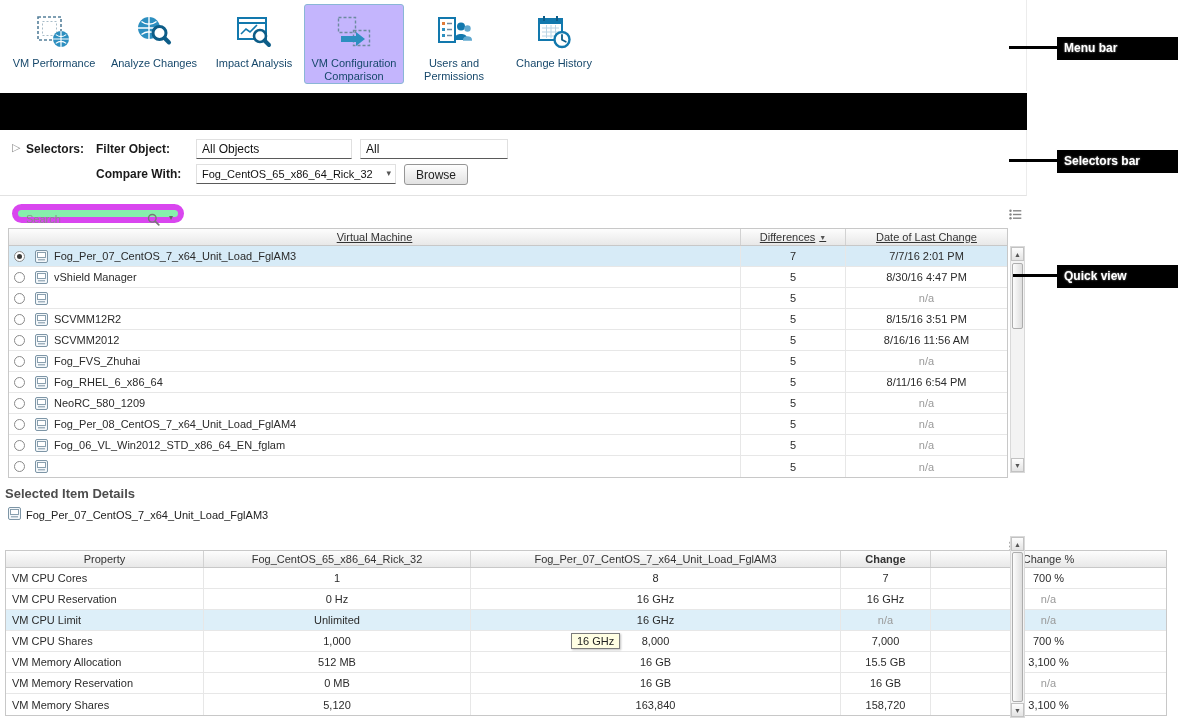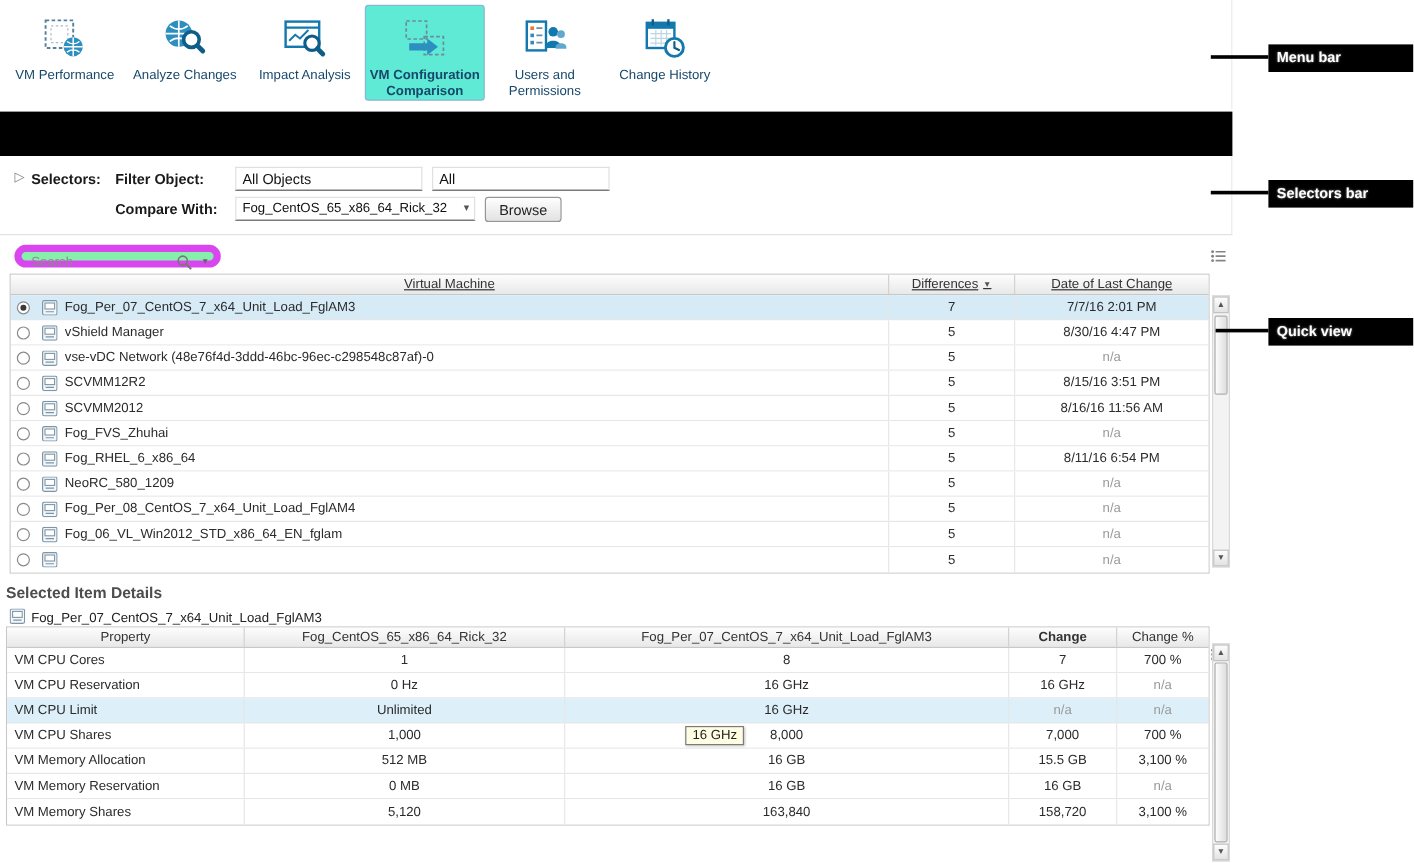--- a/index.html
+++ b/index.html
@@ -5,21 +5,21 @@
   * { margin:0; padding:0; box-sizing:border-box; }
   html,body { background:#fff; }
   body { font-family:"Liberation Sans", sans-serif; width:1178px; height:719px; }
   .stage { position:relative; width:1178px; height:719px; background:#fff; overflow:hidden; }
 
   
   .menubar { position:absolute; left:0; top:0; width:1027px; height:91px; background:#fff;
              display:flex; align-items:flex-start; padding:4px 0 0 4px; border-right:1px solid #ececec; }
   .menu-item { width:100px; min-height:80px; display:flex; flex-direction:column; align-items:center;
                padding-top:5px; border:1px solid transparent; border-radius:3px; cursor:pointer; }
-  .menu-item.selected { background:#5eead4; border-color:#8ab6d6;font-weight:bold; }
+  .menu-item.selected { background:#c4b5fd; border-color:#8ab6d6; }
   .micon { height:44px; display:flex; align-items:center; justify-content:center; }
   .mlabel { font-size:11px; line-height:13px; color:#17486b; text-align:center; margin-top:3px; max-width:92px; }
 
   
   .blackbar { position:absolute; left:0; top:93px; width:1027px; height:37px; background:#000; }
 
   
   .selectorsbar { position:absolute; left:0; top:130px; width:1027px; height:66px;
                   border-bottom:1px solid #e2e2e2; border-right:1px solid #ececec; background:#fff; }
   .expander { position:absolute; left:12px; top:11px; font-size:11px; color:#8a8a8a; cursor:pointer; }
@@ -84,21 +84,21 @@
               border:1px solid #adadad; border-radius:2px; cursor:grab; }
   .qv-sb .sb-thumb { top:16px; height:66px; }
   .d-sb  .sb-thumb { top:15px; height:150px; }
 
   
   .details { position:absolute; left:0; top:484px; width:1027px; height:235px; }
   .d-title { position:absolute; left:5px; top:2px; font-size:13px; font-weight:bold; color:#4d4d4d; }
   .d-item-icon { position:absolute; left:8px; top:23px; display:flex; }
   .d-item-name { position:absolute; left:26px; top:25px; font-size:11px; color:#222; }
   .d-cust { left:1009px; top:54px; }
-  .d-table { position:absolute; left:5px; top:38px; width:1003px; border:1px solid #c8c8c8; background:#fff; }
+  .d-table { position:absolute; left:5px; top:66px; width:1162px; border:1px solid #c8c8c8; background:#fff; }
   .d-header { display:flex; height:17px; background:linear-gradient(#fdfdfd,#e8e8e8);
               border-bottom:1px solid #c8c8c8; font-size:11px; color:#333; }
   .dh { display:flex; align-items:center; justify-content:center; border-right:1px solid #d2d2d2; cursor:pointer; }
   .dh:last-child { border-right:none; }
   .dh-prop { width:198px; } .dh-base { width:267px; } .dh-comp { width:370px; } .dh-chg { width:90px;font-weight:bold; } .dh-pct { flex:1; }
   .d-row { display:flex; height:21px; border-bottom:1px solid #e7e7e7; font-size:11px; color:#2b2b2b; background:#fff; }
   .d-row:last-child { border-bottom:none; }
   .d-row.hl { background:#ddeff9; }
   .dc { display:flex; align-items:center; justify-content:center; border-right:1px solid #e7e7e7; position:relative; }
   .dc:last-child { border-right:none; }
@@ -275,21 +275,20 @@
           <div class="qv-row">
             <div class="qc qc-vm">
               <span class="radio"></span>
               <span class="vmicon">
                 <svg width="13" height="13" viewBox="0 0 13 13">
                   <rect x="0.5" y="0.5" width="12" height="12" rx="1.5" fill="#f3f7fa" stroke="#7d95a6"></rect>
                   <rect x="2.5" y="2.5" width="8" height="5" fill="#fff" stroke="#7d95a6" stroke-width="0.9"></rect>
                   <line x1="3" y1="9.8" x2="10" y2="9.8" stroke="#7d95a6" stroke-width="1"></line>
                 </svg>
               </span>
-              <span class="vmname">vse-vDC Network (48e76f4d-3ddd-46bc-96ec-c298548c87af)-0</span>
             </div>
             <div class="qc qc-diff">5</div>
             <div class="qc qc-date na">n/a</div>
           </div>
           <div class="qv-row">
             <div class="qc qc-vm">
               <span class="radio"></span>
               <span class="vmicon">
                 <svg width="13" height="13" viewBox="0 0 13 13">
                   <rect x="0.5" y="0.5" width="12" height="12" rx="1.5" fill="#f3f7fa" stroke="#7d95a6"></rect>

